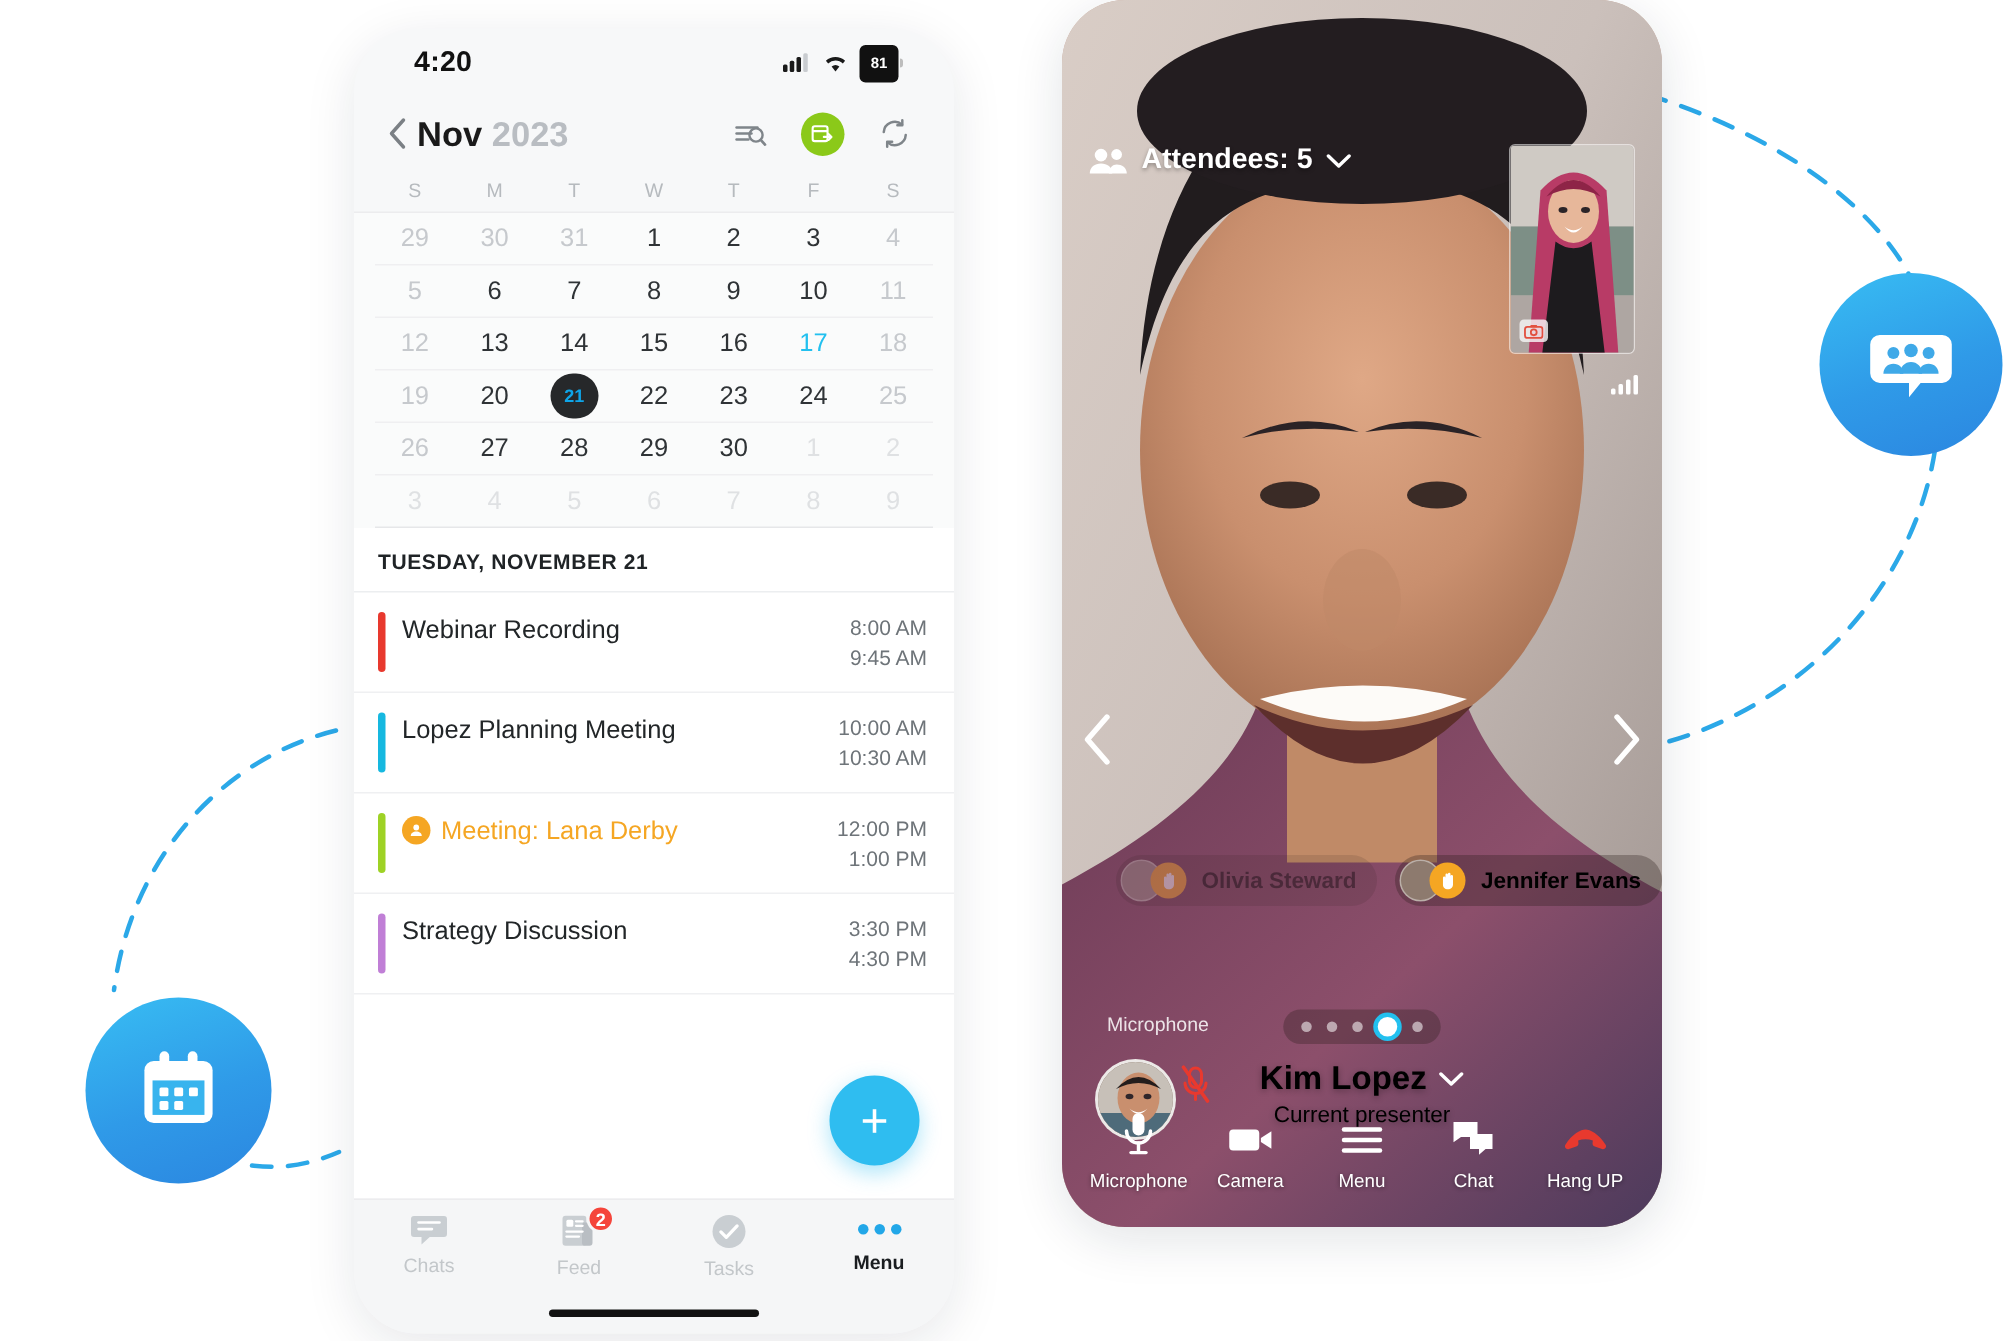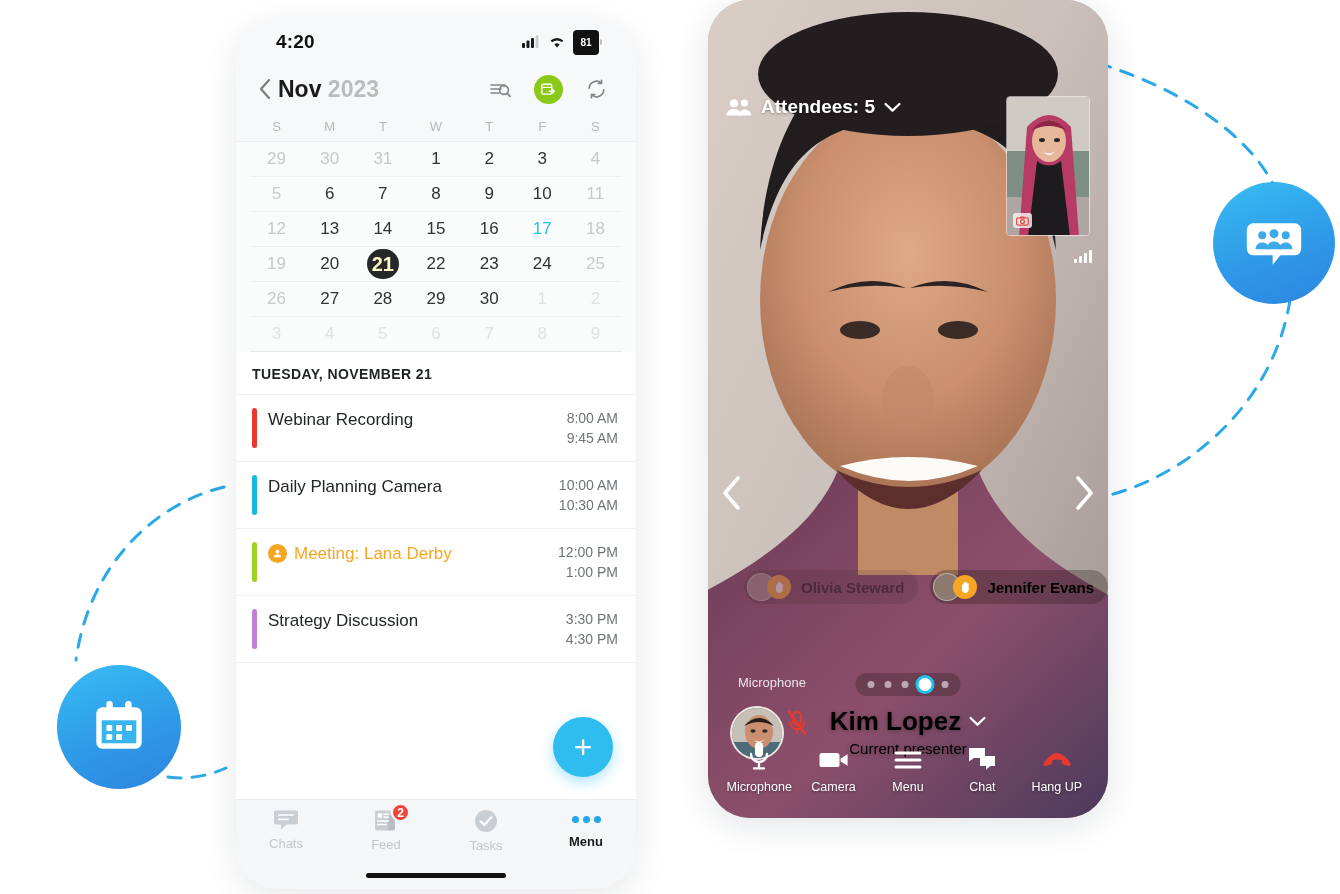--- a/index.html
+++ b/index.html
@@ -71,21 +71,21 @@
     height: 35px; align-items: center; border-bottom: 1px solid #efeff1;
   }
   .dayrow:last-child { border-bottom: 1px solid #e6e7e9; }
   .day { text-align: center; font-size: 17px; color: #2f3336; }
   .day.muted { color: #c6c9cd; }
   .day.faint { color: #dfe1e3; }
   .day.today { color: #22c0ef; }
   .day.sel span {
     display: inline-flex; align-items: center; justify-content: center;
     width: 32px; height: 30px; border-radius: 16px;
-    background: #26282a; color: #fef9c3; font-weight: bold; font-size: 20px;
+    background: #26282a; color: #0ea5e9; font-weight: bold; font-size: 12px;
   }
 
   
   .events { background: #fff; flex: 1; display: flex; flex-direction: column; position: relative; }
   .events-head {
     padding: 14px 0 12px 16px; font-size: 14px; font-weight: bold;
     letter-spacing: .4px; color: #1f2326; border-bottom: 1px solid #eceef0;
   }
   .evt {
     display: flex; align-items: flex-start; padding: 13px 18px 13px 16px;
@@ -188,21 +188,21 @@
     display: flex; align-items: center; gap: 10px;
   }
   .pager i { width: 7px; height: 7px; border-radius: 50%; background: rgba(255,255,255,.55); display: block; }
   .pager i.on {
     width: 13px; height: 13px; background: #fff;
     box-shadow: 0 0 0 3px #22c0ef;
   }
 
   .presenter { position: absolute; left: 0; right: 0; top: 706px; text-align: center; }
   .presenter-name {
-    font-size: 26px; font-weight: bold; display: inline-flex; align-items: center; gap: 8px;
+    font-size: 22px; font-weight: bold; display: inline-flex; align-items: center; gap: 8px;
     text-shadow: 0 1px 4px rgba(0,0,0,.3);
   }
   .presenter-sub { font-size: 15px; margin-top: 3px; text-shadow: 0 1px 4px rgba(0,0,0,.3); }
   .self-av {
     position: absolute; left: 22px; top: 706px; width: 54px; height: 54px;
     border-radius: 50%; border: 2px solid rgba(255,255,255,.85); overflow: hidden; background: #806a5c;
   }
   .mute-mark { position: absolute; left: 78px; top: 710px; }
 
   .callbar {
@@ -383,21 +383,21 @@
           <div class="evt">
             <div class="evt-bar" style="background: rgb(232, 57, 46);"></div>
             <div class="evt-title">Webinar Recording</div>
             <div class="evt-times">
               <div>8:00 AM</div>
               <div>9:45 AM</div>
             </div>
           </div>
           <div class="evt">
             <div class="evt-bar" style="background: rgb(22, 184, 224);"></div>
-            <div class="evt-title">Daily Planning Camera</div>
+            <div class="evt-title">Lopez Planning Meeting</div>
             <div class="evt-times">
               <div>10:00 AM</div>
               <div>10:30 AM</div>
             </div>
           </div>
           <div class="evt">
             <div class="evt-bar" style="background: rgb(158, 210, 37);"></div>
             <div class="evt-title accent" style="color: rgb(245, 166, 35);">
               <span class="badge-person">
                 <svg width="11" height="11" viewBox="0 0 12 12">

